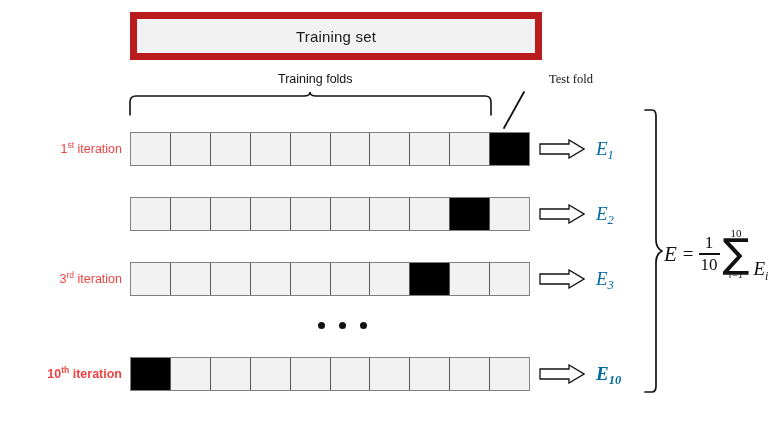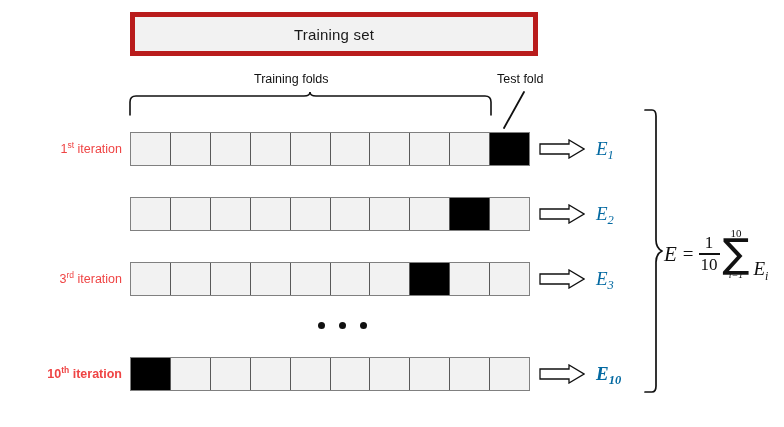--- a/index.html
+++ b/index.html
@@ -23,41 +23,42 @@
   }
 
   
   .trainingset-box {
     position: absolute;
     left: 130px;
     top: 12px;
     width: 398px;
     height: 34px;
     background: #f2f2f2;
-    border: 5px solid #b91c1c;
+    border: 7px solid #b91c1c;
     box-shadow: inset 0 0 0 1px #f2f2f2;
     display: flex;
     align-items: center;
     justify-content: center;
   }
   .trainingset-label {
     font-size: 15px;
     color: #1a1a1a;
     letter-spacing: .2px;
   }
 
   
   .ann-label {
     position: absolute;
     font-size: 12.5px;
     color: #111;
     white-space: nowrap;
+    margin-left: 24px;
   }
   #training-folds-label { left: 254px; top: 72px; }
-  #test-fold-label { left: 497px; top: 72px; }
+  #test-fold-label { left: 525px; top: 72px; font-family: Liberation Serif, serif; }
 
   
   .folds-brace {
     position: absolute;
     left: 128px;
     top: 92px;
     width: 365px;
     height: 24px;
   }
   

